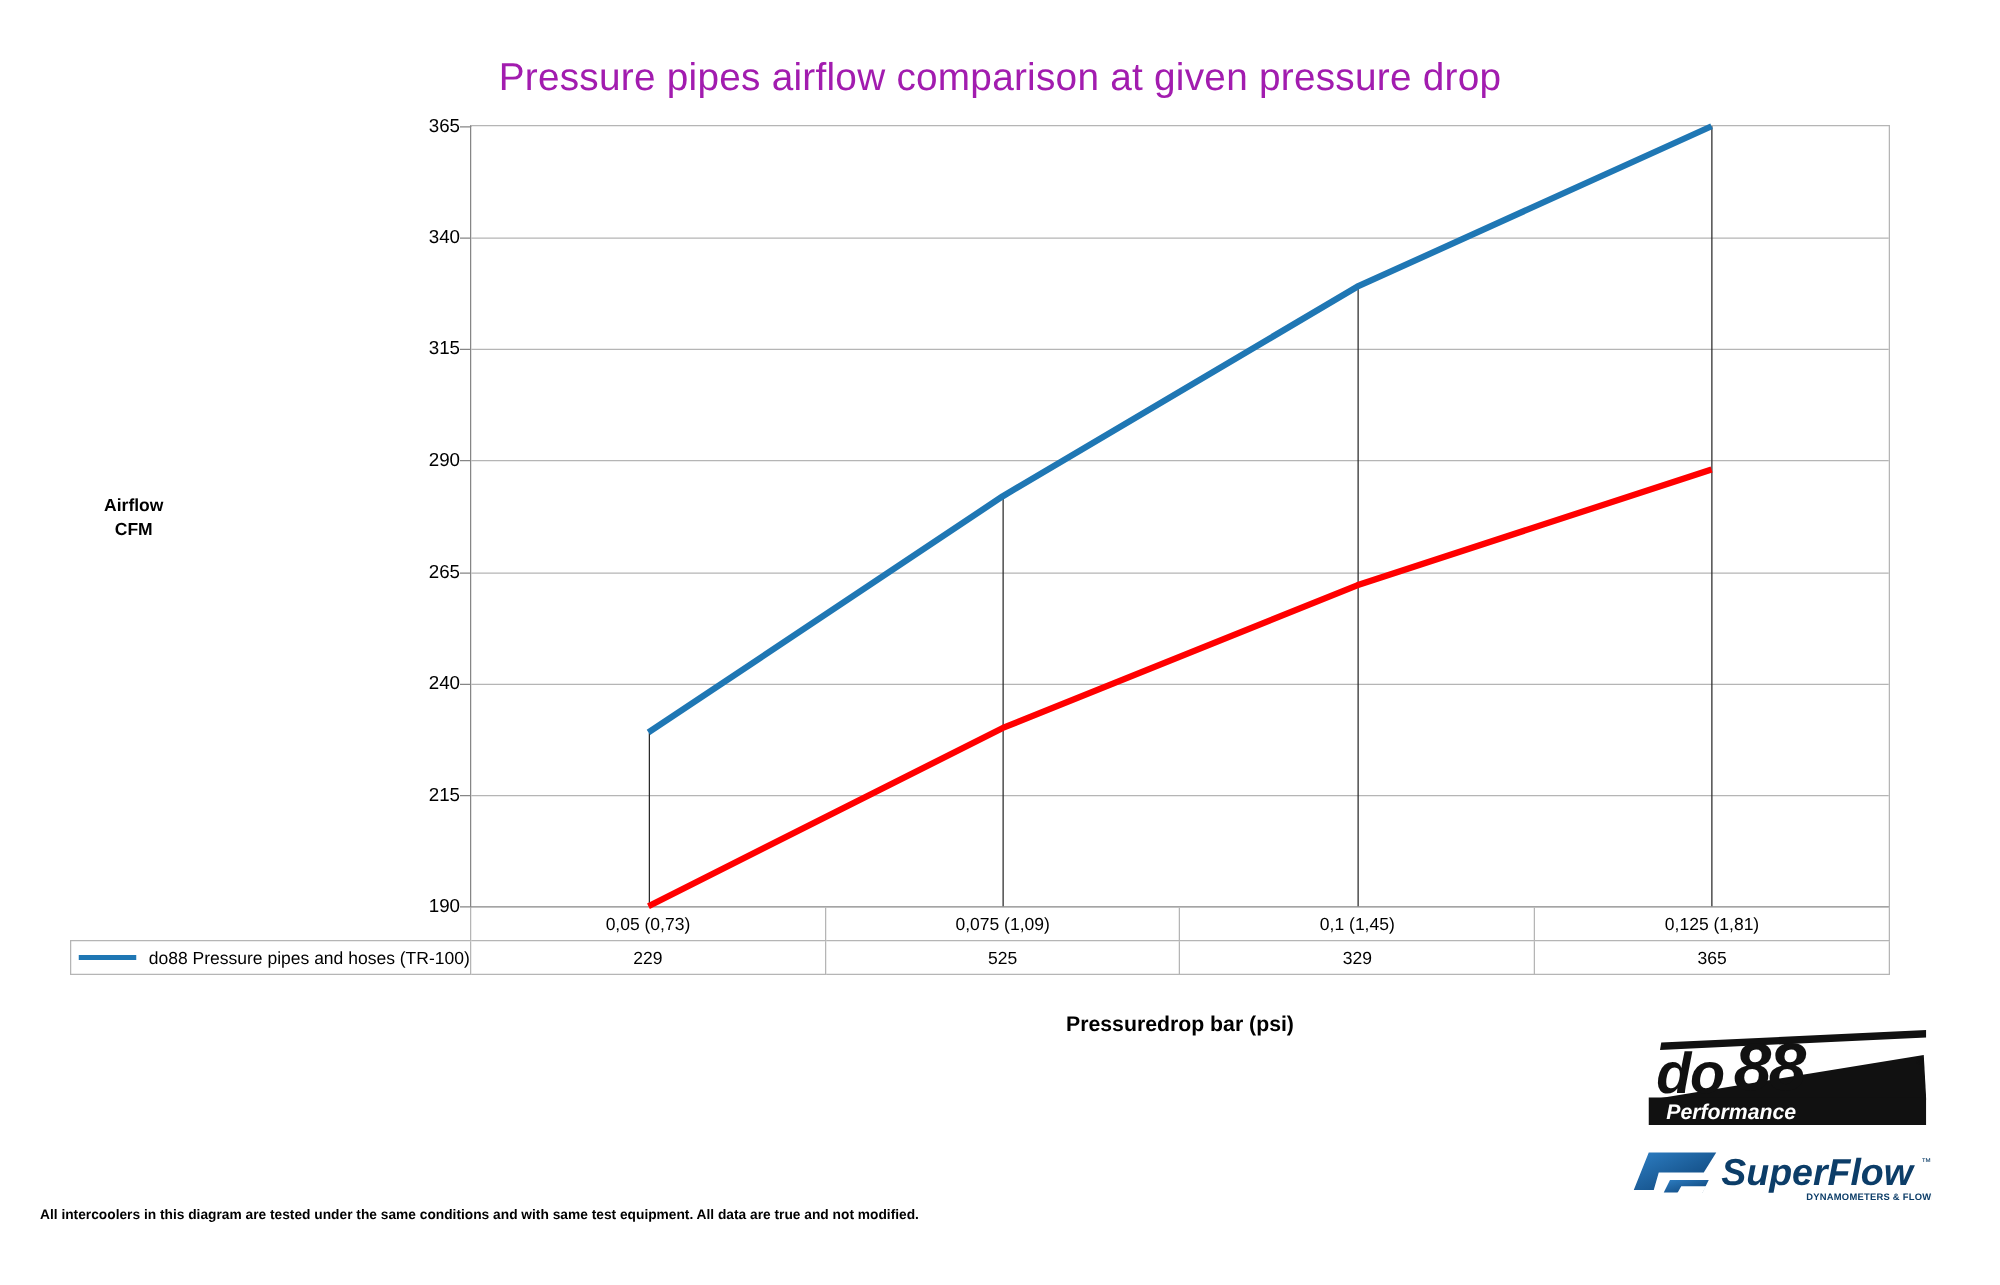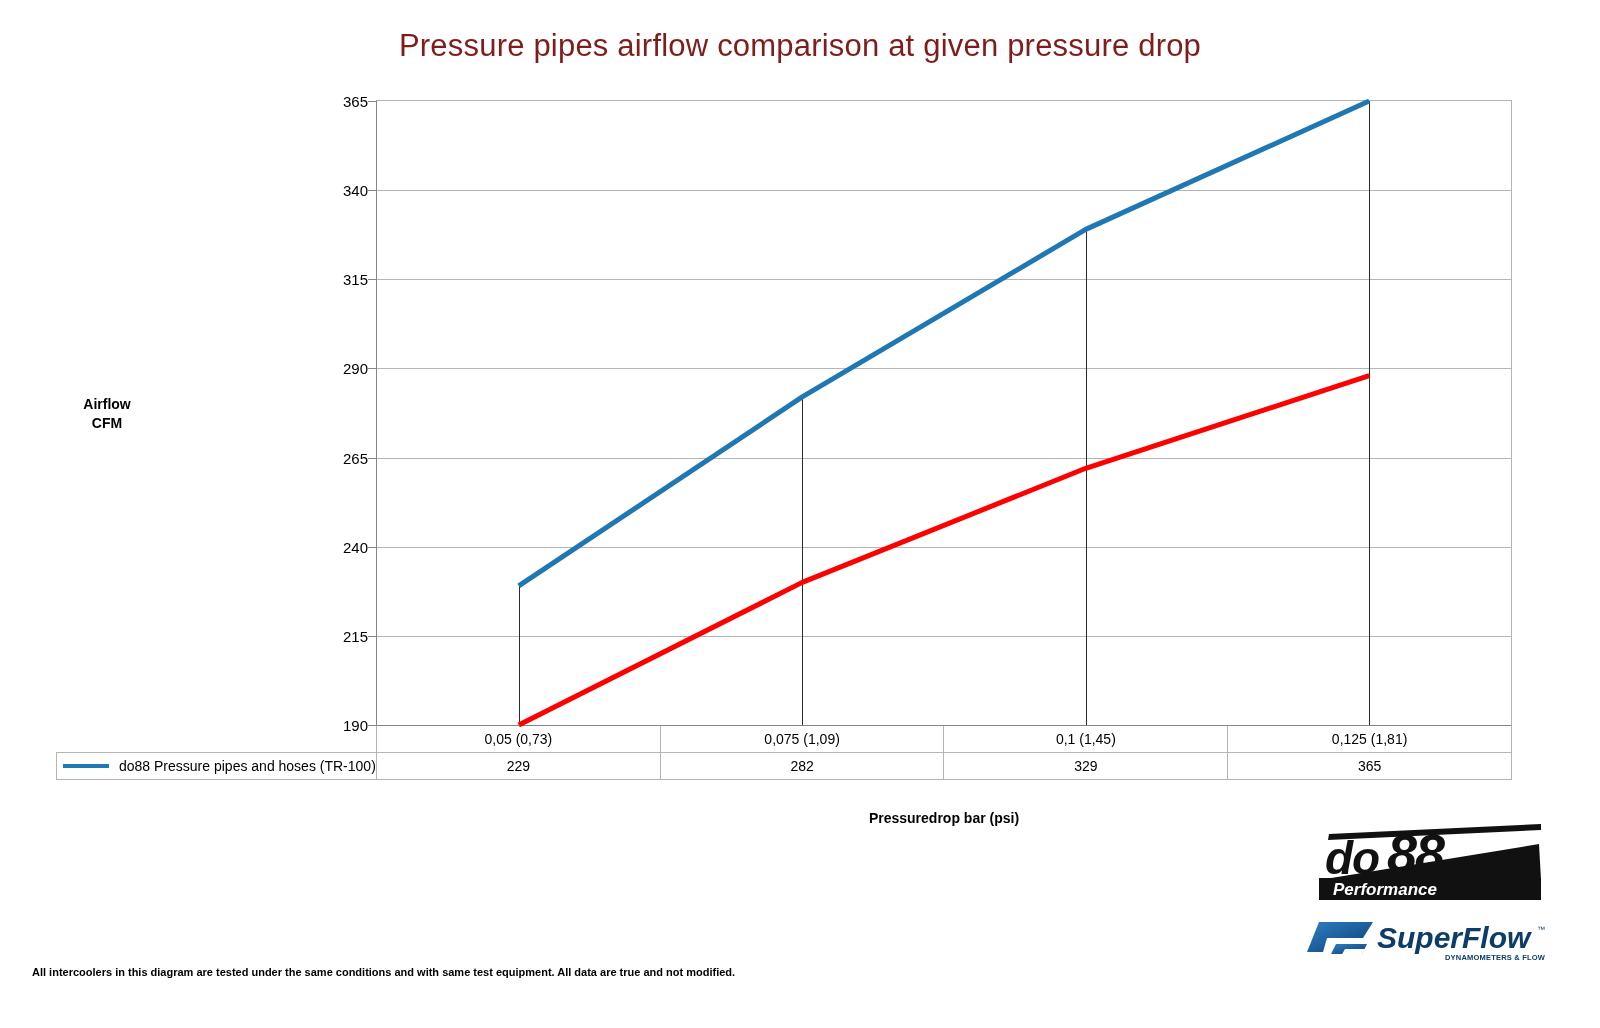--- a/index.html
+++ b/index.html
@@ -9,43 +9,43 @@
     font-family:"Liberation Sans", sans-serif;
     color:#000000;
     position:relative;
     overflow:hidden;
   }
   .chart-root{position:absolute;inset:0;}
 
   
   .chart-title{
     position:absolute;
-    left:0;right:0;top:28px;
+    left:0;right:0;top:44px;
     text-align:center;
     font-size:31px;
     font-weight:400;
-    color:#7f1d1d;
+    color:#a21caf;
     letter-spacing:0.2px;
   }
 
   
   .y-axis-title{
     position:absolute;
     left:52px;top:395px;
     width:110px;
     text-align:center;
     font-size:14px;
     font-weight:bold;
     line-height:19px;
   }
   .x-axis-title{
     position:absolute;
     left:376px;top:810px;width:1136px;
     text-align:center;
-    font-size:14px;
+    font-size:17px;
     font-weight:bold;
   }
 
   
   .plot{
     position:absolute;
     left:376px;top:100px;
     width:1136px;height:626px;
     box-sizing:border-box;
     border-left:1px solid #868686;
@@ -208,21 +208,21 @@
           <td>0,125 (1,81)</td>
         </tr>
         <tr>
           <td class="legend-cell">
             <div class="legend-inner">
               <span class="legend-swatch" style="background: rgb(31, 119, 180);"></span>
               <span>do88 Pressure pipes and hoses (TR-100)</span>
             </div>
           </td>
           <td>229</td>
-          <td>282</td>
+          <td>525</td>
           <td>329</td>
           <td>365</td>
         </tr>
       </tbody>
   </table>
 
   <div class="logo-do88">
     <svg viewBox="0 0 230 84" width="230" height="84">
       <polygon points="18,16 230,6 230,12 17,22" fill="#111111"></polygon>
       <polygon points="8,62 228,26 230,62 8,62" fill="#111111"></polygon>

